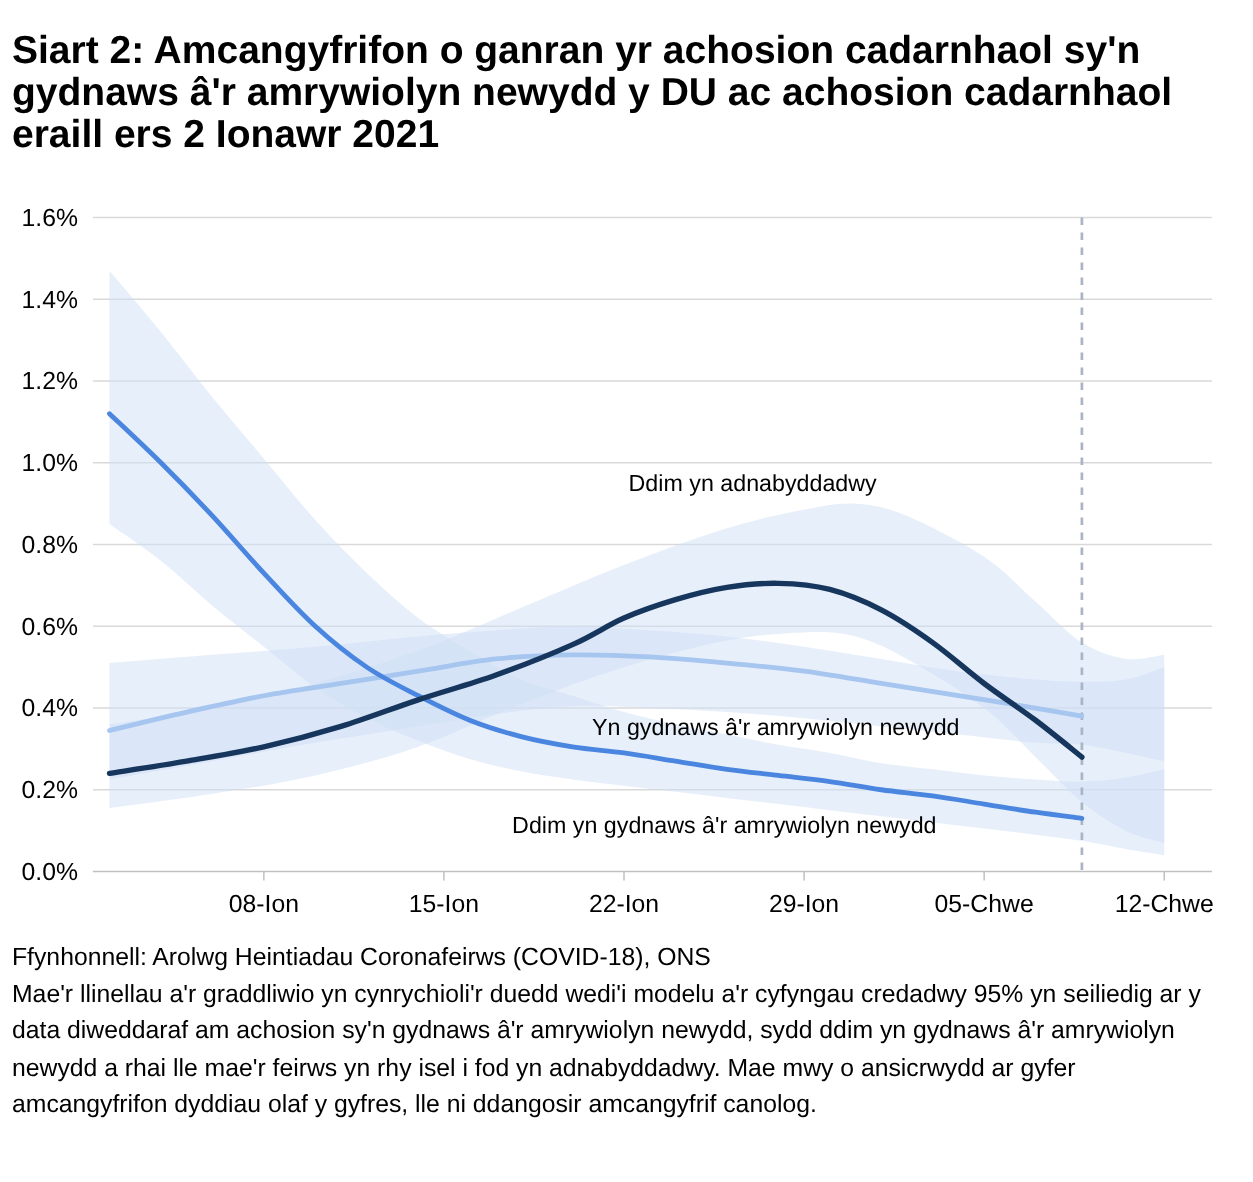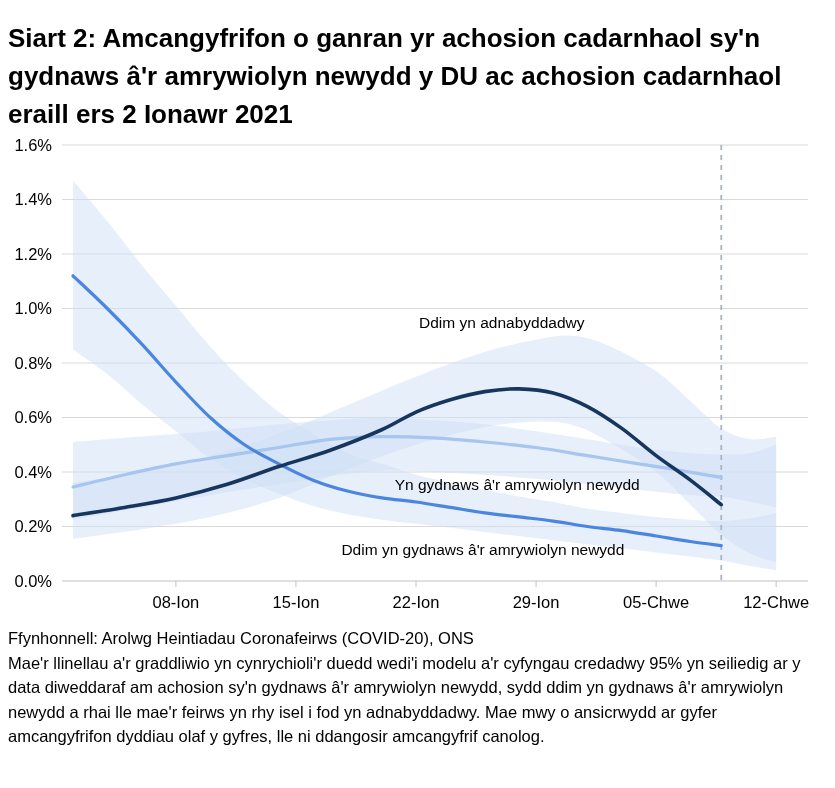--- a/index.html
+++ b/index.html
@@ -1,17 +1,17 @@
 <!DOCTYPE html>
 <html><head>
 <meta charset="utf-8">
 <style>
   html,body{margin:0;padding:0;background:#fff;}
   body{width:835px;height:788px;position:relative;font-family:"Liberation Sans",sans-serif;color:#000;overflow:hidden;}
-  .title{position:absolute;left:8px;top:2px;width:808px;font-size:26px;font-weight:bold;line-height:38px;letter-spacing:0;}
+  .title{position:absolute;left:8px;top:2px;width:808px;font-size:26px;font-weight:bold;line-height:28px;letter-spacing:0;}
   .chart-svg{position:absolute;left:0;top:0;}
   .footer{position:absolute;left:8px;top:626px;width:814px;font-size:16.5px;line-height:24.6px;}
   .footer div{margin:0;}
   text{font-family:"Liberation Sans",sans-serif;}
 </style>
 </head>
 <body>
 
 <h1 class="title">Siart 2: Amcangyfrifon o ganran yr achosion cadarnhaol sy'n gydnaws â'r amrywiolyn newydd y DU ac achosion cadarnhaol eraill ers 2 Ionawr 2021</h1>
 
@@ -52,15 +52,15 @@
     <line x1="721.2699999999999" y1="145" x2="721.2699999999999" y2="581" stroke="#a9b4c4" stroke-width="1.8" stroke-dasharray="5 5"></line>
     <path d="M73,486.9875C81.575,484.94375 107.3,478.5854166666667 124.44999999999999,474.725C141.6,470.86458333333337 158.74999999999997,467.00416666666666 175.89999999999998,463.825C193.04999999999998,460.6458333333333 210.2,458.375 227.35,455.65C244.5,452.92499999999995 261.65,450.20000000000005 278.79999999999995,447.475C295.94999999999993,444.75 313.1,441.1166666666666 330.25,439.29999999999995C347.4,437.4833333333333 364.55,436.8020833333333 381.7,436.575C398.84999999999997,436.34791666666666 416,437.0291666666667 433.15,437.9375C450.29999999999995,438.8458333333333 467.45,440.43541666666664 484.59999999999997,442.025C501.74999999999994,443.6145833333333 518.9,445.2041666666667 536.05,447.475C553.1999999999999,449.74583333333334 570.35,452.92499999999995 587.5,455.65C604.65,458.375 624.6583333333333,461.5541666666667 638.9499999999999,463.825C653.2416666666666,466.0958333333333 659.53,467.00416666666666 673.25,469.275C686.97,471.5458333333333 713.2666666666665,476.0875 721.2699999999999,477.45" fill="none" stroke="#a6c5ef" stroke-width="3.2" stroke-linecap="round"></path>
     <path d="M73,275.79999999999995C78.71666666666667,281.24999999999994 95.86666666666666,297.1458333333333 107.3,308.5C118.73333333333333,319.8541666666667 130.16666666666666,331.6625 141.6,343.925C153.03333333333333,356.1875 164.46666666666664,369.81250000000006 175.89999999999998,382.07500000000005C187.33333333333331,394.33750000000003 198.76666666666665,407.0541666666667 210.2,417.5C221.63333333333333,427.9458333333333 233.06666666666666,437.0291666666667 244.5,444.75C255.93333333333334,452.4708333333333 267.3666666666666,457.92083333333335 278.79999999999995,463.825C290.2333333333333,469.72916666666663 301.66666666666663,475.6333333333333 313.09999999999997,480.175C324.5333333333333,484.7166666666667 335.96666666666664,488.12291666666664 347.4,491.075C358.8333333333333,494.02708333333334 370.26666666666665,496.0708333333333 381.7,497.8875C393.1333333333333,499.70416666666665 404.56666666666666,500.3854166666667 416,501.975C427.43333333333334,503.56458333333336 438.8666666666666,505.60833333333335 450.29999999999995,507.425C461.7333333333333,509.2416666666667 473.16666666666663,511.28541666666666 484.59999999999997,512.875C496.0333333333333,514.4645833333333 507.46666666666664,515.6 518.9,516.9625C530.3333333333333,518.3249999999999 541.7666666666667,519.4604166666666 553.1999999999999,521.05C564.6333333333332,522.6395833333333 576.0666666666666,524.9104166666666 587.5,526.5C598.9333333333334,528.0895833333334 610.3666666666667,528.9979166666667 621.8,530.5875C633.2333333333332,532.1770833333333 644.6666666666665,534.2208333333333 656.0999999999999,536.0375C667.5333333333333,537.8541666666667 679.5383333333333,539.8979166666666 690.4,541.4875C701.2616666666667,543.0770833333333 716.1249999999999,544.8937500000001 721.2699999999999,545.575" fill="none" stroke="#4a86e0" stroke-width="3.2" stroke-linecap="round"></path>
     <path d="M73,515.6C81.575,514.2375000000001 107.3,510.37708333333336 124.44999999999999,507.425C141.6,504.47291666666666 158.74999999999997,501.74791666666664 175.89999999999998,497.8875C193.04999999999998,494.02708333333334 210.2,489.48541666666665 227.35,484.2625C244.5,479.0395833333333 261.65,472.2270833333333 278.79999999999995,466.55C295.94999999999993,460.8729166666667 313.1,456.33125000000007 330.25,450.20000000000005C347.4,444.06875 367.4083333333333,436.12083333333334 381.7,429.7625C395.9916666666667,423.40416666666664 404.56666666666666,417.04583333333335 416,412.05C427.43333333333334,407.0541666666667 438.8666666666666,403.19375 450.29999999999995,399.7875C461.7333333333333,396.38125 473.16666666666663,393.4291666666667 484.59999999999997,391.6125C496.0333333333333,389.79583333333335 507.46666666666664,388.6604166666667 518.9,388.88750000000005C530.3333333333333,389.11458333333337 541.7666666666667,390.0229166666667 553.1999999999999,392.975C564.6333333333332,395.92708333333337 576.0666666666666,400.6958333333334 587.5,406.6C598.9333333333334,412.50416666666666 610.3666666666667,420.22499999999997 621.8,428.4C633.2333333333332,436.575 644.6666666666665,447.0208333333333 656.0999999999999,455.65C667.5333333333333,464.27916666666664 679.5383333333333,472 690.4,480.175C701.2616666666667,488.35 716.1249999999999,500.6125 721.2699999999999,504.7" fill="none" stroke="#17365d" stroke-width="3.6" stroke-linecap="round"></path>
     <text x="517.185" y="489.7625" text-anchor="middle" font-size="15.5" fill="#000">Yn gydnaws â'r amrywiolyn newydd</text>
     <text x="482.88499999999993" y="555.1625" text-anchor="middle" font-size="15.5" fill="#000">Ddim yn gydnaws â'r amrywiolyn newydd</text>
     <text x="501.74999999999994" y="327.625" text-anchor="middle" font-size="15.5" fill="#000">Ddim yn adnabyddadwy</text>
   </svg>
 
 <div class="footer">
-  <div>Ffynhonnell: Arolwg Heintiadau Coronafeirws (COVID-20), ONS</div>
+  <div>Ffynhonnell: Arolwg Heintiadau Coronafeirws (COVID-18), ONS</div>
   <div>Mae'r llinellau a'r graddliwio yn cynrychioli'r duedd wedi'i modelu a'r cyfyngau credadwy 95% yn seiliedig ar y data diweddaraf am achosion sy'n gydnaws â'r amrywiolyn newydd, sydd ddim yn gydnaws â'r amrywiolyn newydd a rhai lle mae'r feirws yn rhy isel i fod yn adnabyddadwy. Mae mwy o ansicrwydd ar gyfer amcangyfrifon dyddiau olaf y gyfres, lle ni ddangosir amcangyfrif canolog.</div>
 </div>
 
 </body></html>

